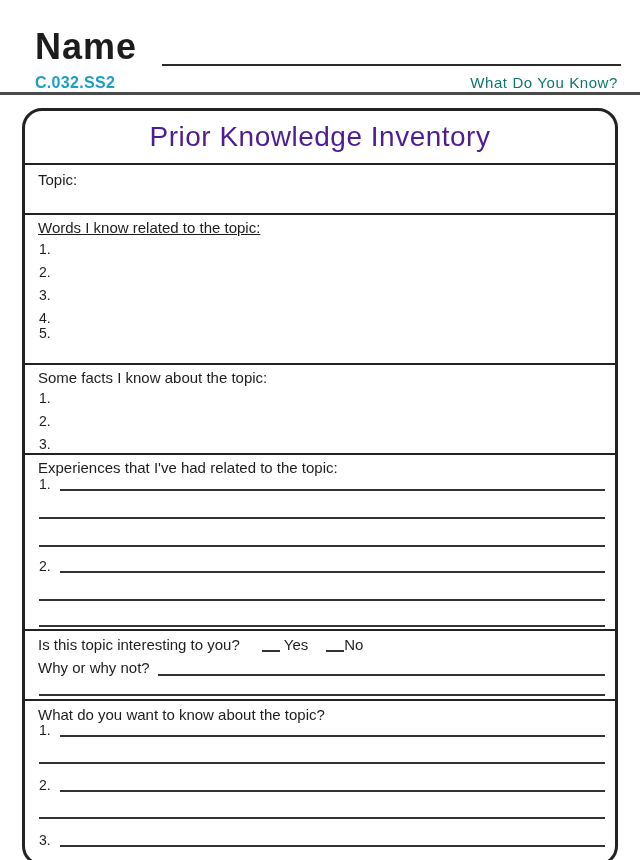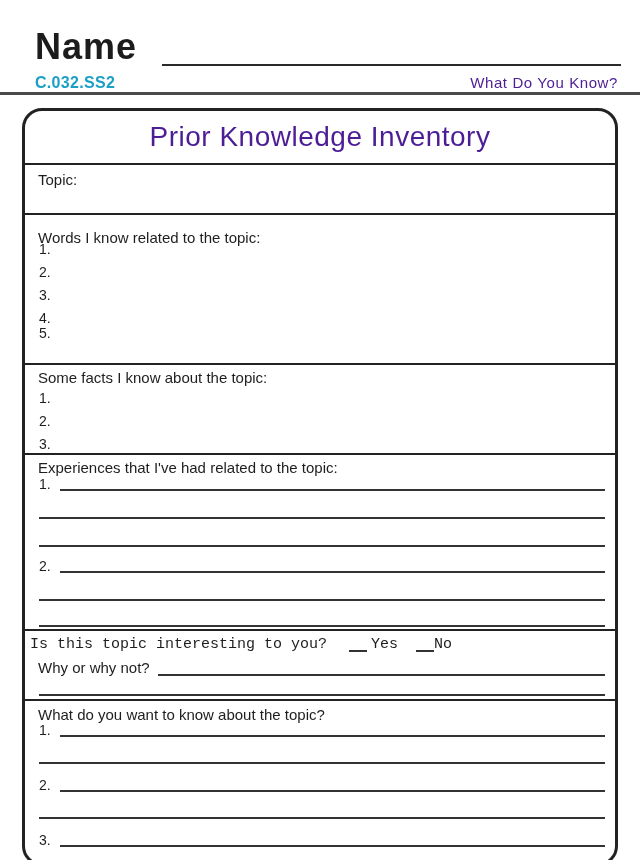--- a/index.html
+++ b/index.html
@@ -18,21 +18,21 @@
   .name-line {
     position:absolute; left:162px; top:64px; width:459px; height:0;
     border-top:2px solid #2a2a2a;
   }
   .code-label {
     position:absolute; left:35px; top:74px;
     font-size:16px; font-weight:bold; color:#1b9fc4; letter-spacing:0.3px;
   }
   .header-right {
     position:absolute; right:22px; top:74px;
-    font-size:15px; color:#4c1d95; letter-spacing:0.6px;
+    font-size:15px; color:#0f766e; letter-spacing:0.6px;
   }
   .header-rule {
     position:absolute; left:0; top:92px; width:640px; height:3px; background:#4a4a4a;
   }
 
   
   .form-box {
     position:absolute; left:22px; top:108px; width:596px; height:758px;
     border:3px solid #222222; border-radius:20px;
     display:flex; flex-direction:column; overflow:hidden; background:#fff;
@@ -52,21 +52,21 @@
   .num { position:absolute; left:14px; font-size:14px; color:#1e1e1e; }
 
   
   .item-row { position:absolute; left:14px; right:10px; display:flex; align-items:flex-end; }
   .item-row .n { font-size:14px; line-height:14px; flex:0 0 auto; }
   .item-row .fill { flex:1 1 auto; margin-left:9px; height:3px; border-bottom:2px solid #333; }
 
   .full-line { position:absolute; left:14px; right:10px; height:0; border-top:2px solid #333; }
 
   
-  .q-row { position:absolute; left:5px; right:10px; display:flex; align-items:flex-end; font-size:15px;font-family:Liberation Mono, monospace; }
+  .q-row { position:absolute; left:13px; right:10px; display:flex; align-items:flex-end; font-size:15px; }
   .q-row .gap-l { width:22px; } .q-row .gap-s { width:18px; }
   .blank { display:inline-block; width:18px; border-bottom:2px solid #333; height:3px; margin:0 4px 1px 0; }
   .blank.tight { margin-right:0; }
   .why-row { position:absolute; left:13px; right:10px; display:flex; align-items:flex-end; font-size:15px; }
   .why-row .fill { flex:1 1 auto; margin-left:8px; height:3px; border-bottom:2px solid #333; }
 </style>
 </head>
 <body>
 
 <div class="page">
@@ -81,21 +81,21 @@
 
     <div class="sec sec-title">
       <div class="form-title">Prior Knowledge Inventory</div>
     </div>
 
     <div class="sec sec-topic">
       <div class="lbl" style="top:6px;">Topic:</div>
     </div>
 
     <div class="sec sec-words">
-      <div class="lbl" style="top:14px;">Words I know related to the topic:</div>
+      <div class="lbl" style="top:4px;text-decoration:underline;">Words I know related to the topic:</div>
       <div class="num" style="top:26px;">1.</div>
       <div class="num" style="top:49px;">2.</div>
       <div class="num" style="top:72px;">3.</div>
       <div class="num" style="top:95px;">4.</div>
       <div class="num" style="top:110px;">5.</div>
     </div>
 
     <div class="sec sec-facts">
       <div class="lbl" style="top:4px;">Some facts I know about the topic:</div>
       <div class="num" style="top:25px;">1.</div>

